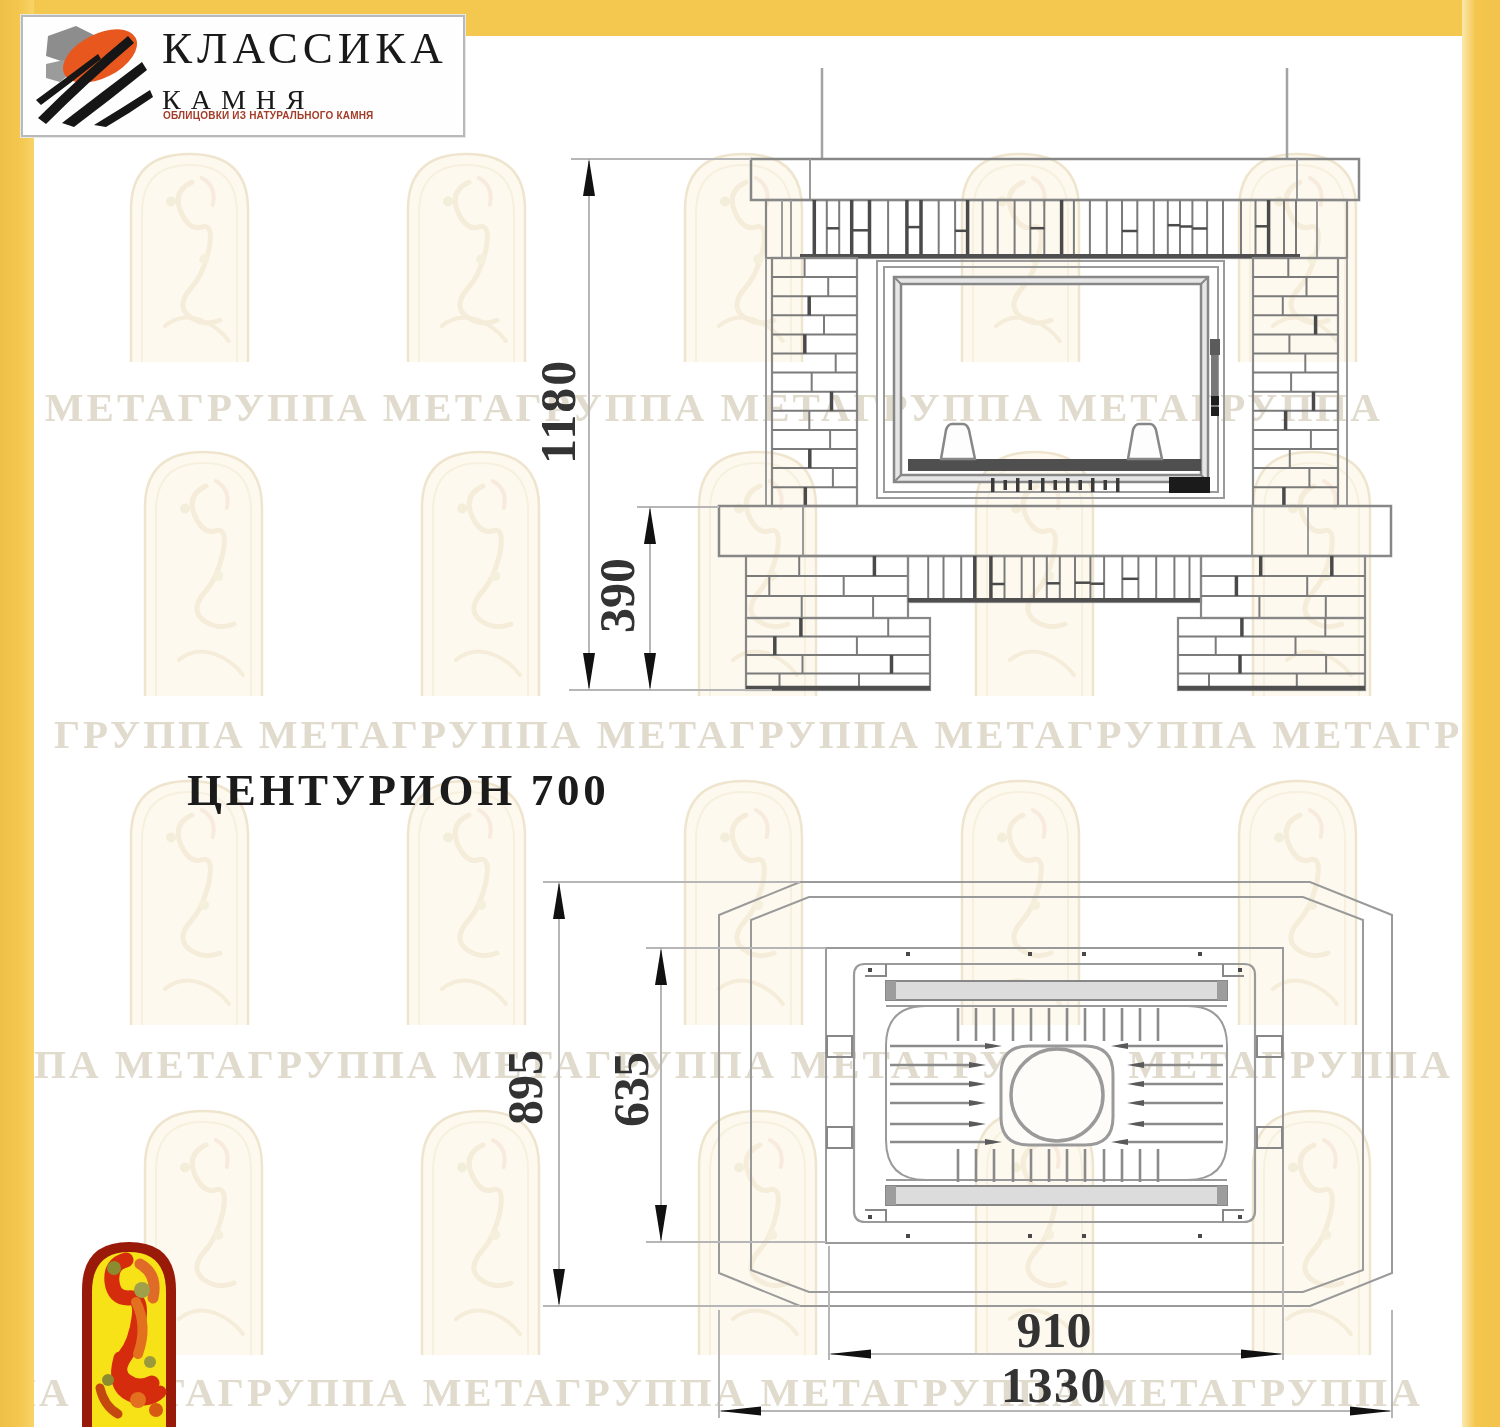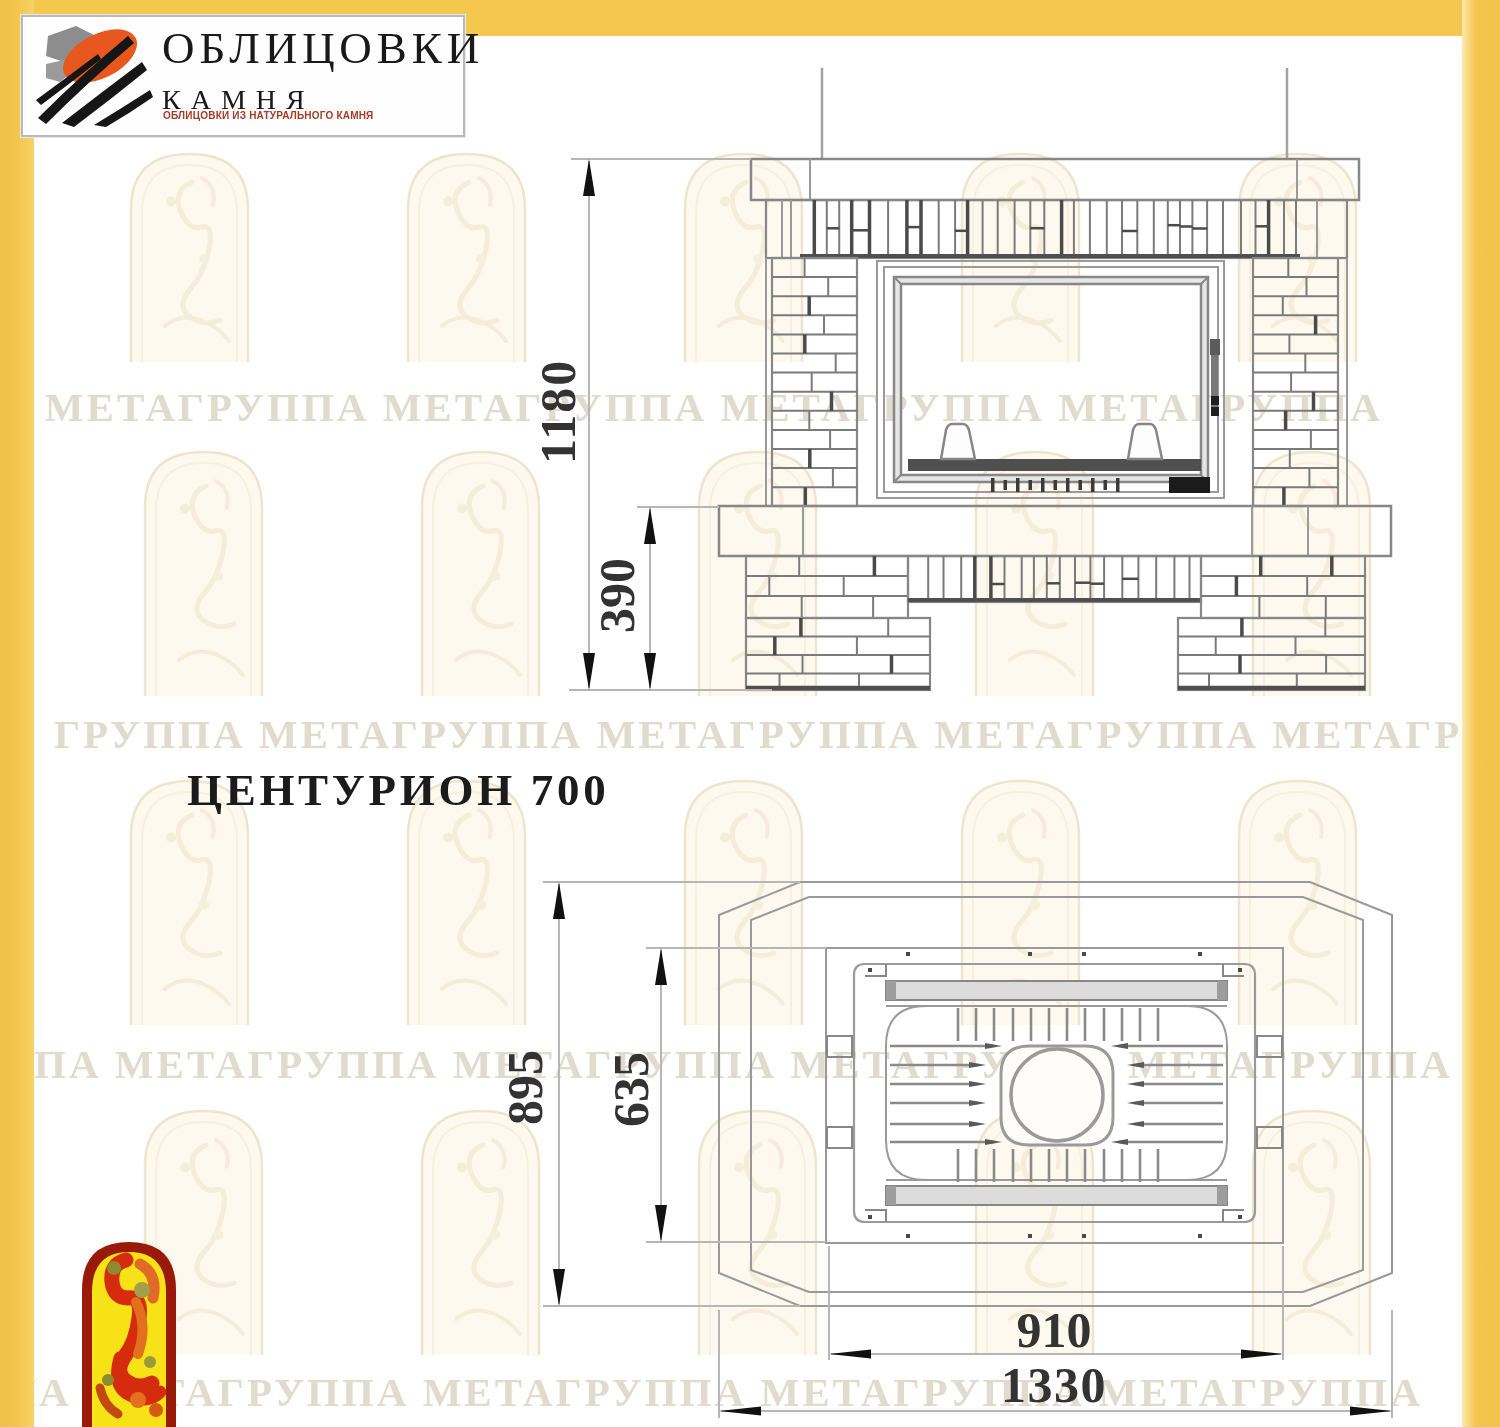--- a/index.html
+++ b/index.html
@@ -248,21 +248,21 @@
 <svg class="abs" style="left:30px;top:20px;" width="135" height="108" viewBox="0 0 135 108">
 <path d="M18,16 L46,6 L66,16 L64,34 L40,44 L16,36 Z" fill="#8d8d8d"></path>
 <path d="M16,44 L34,40 L42,52 L30,62 L16,58 Z" fill="#9b9b9b"></path>
 <ellipse cx="70" cy="36" rx="40" ry="22" transform="rotate(-27 70 36)" fill="#e8571d"></ellipse>
 <path d="M8,98 Q52,54 98,16 L104,23 Q58,62 16,104 Z" fill="#161616"></path>
 <path d="M32,103 Q72,72 112,42 L117,50 Q80,80 44,107 Z" fill="#161616"></path>
 <path d="M64,105 Q92,88 120,70 L123,77 Q100,93 76,107 Z" fill="#161616"></path>
 <path d="M6,80 Q36,58 68,34 L71,39 Q42,62 11,85 Z" fill="#161616"></path>
 </svg>
 
-<div class="abs" style="left:162px;top:26px;font-family:'Liberation Serif',serif;font-weight:normal;color:#191919;font-size:45px;letter-spacing:5px;line-height:1.0;">ОБЛИЦОВКИ</div>
+<div class="abs" style="left:162px;top:26px;font-family:'Liberation Serif',serif;font-weight:normal;color:#191919;font-size:45px;letter-spacing:5px;line-height:1.0;">КЛАССИКА</div>
 
 <div class="abs" style="left:162px;top:86px;font-family:'Liberation Serif',serif;font-weight:normal;color:#191919;font-size:28px;letter-spacing:10px;line-height:1.0;">КАМНЯ</div>
 
 <div class="abs" style="left:163px;top:110px;font-family:'Liberation Sans',sans-serif;font-weight:bold;color:#a43c2a;font-size:10px;letter-spacing:0.2px;">ОБЛИЦОВКИ ИЗ НАТУРАЛЬНОГО КАМНЯ</div>
 
 <div class="abs" style="left:187px;top:764px;font-family:'Liberation Serif',serif;font-weight:bold;font-size:45px;color:#1b1b1b;letter-spacing:3.7px;">ЦЕНТУРИОН 700</div>
 
 <svg class="abs" style="left:0;top:0;" width="1500" height="1427" viewBox="0 0 1500 1427">
 
 <g>

